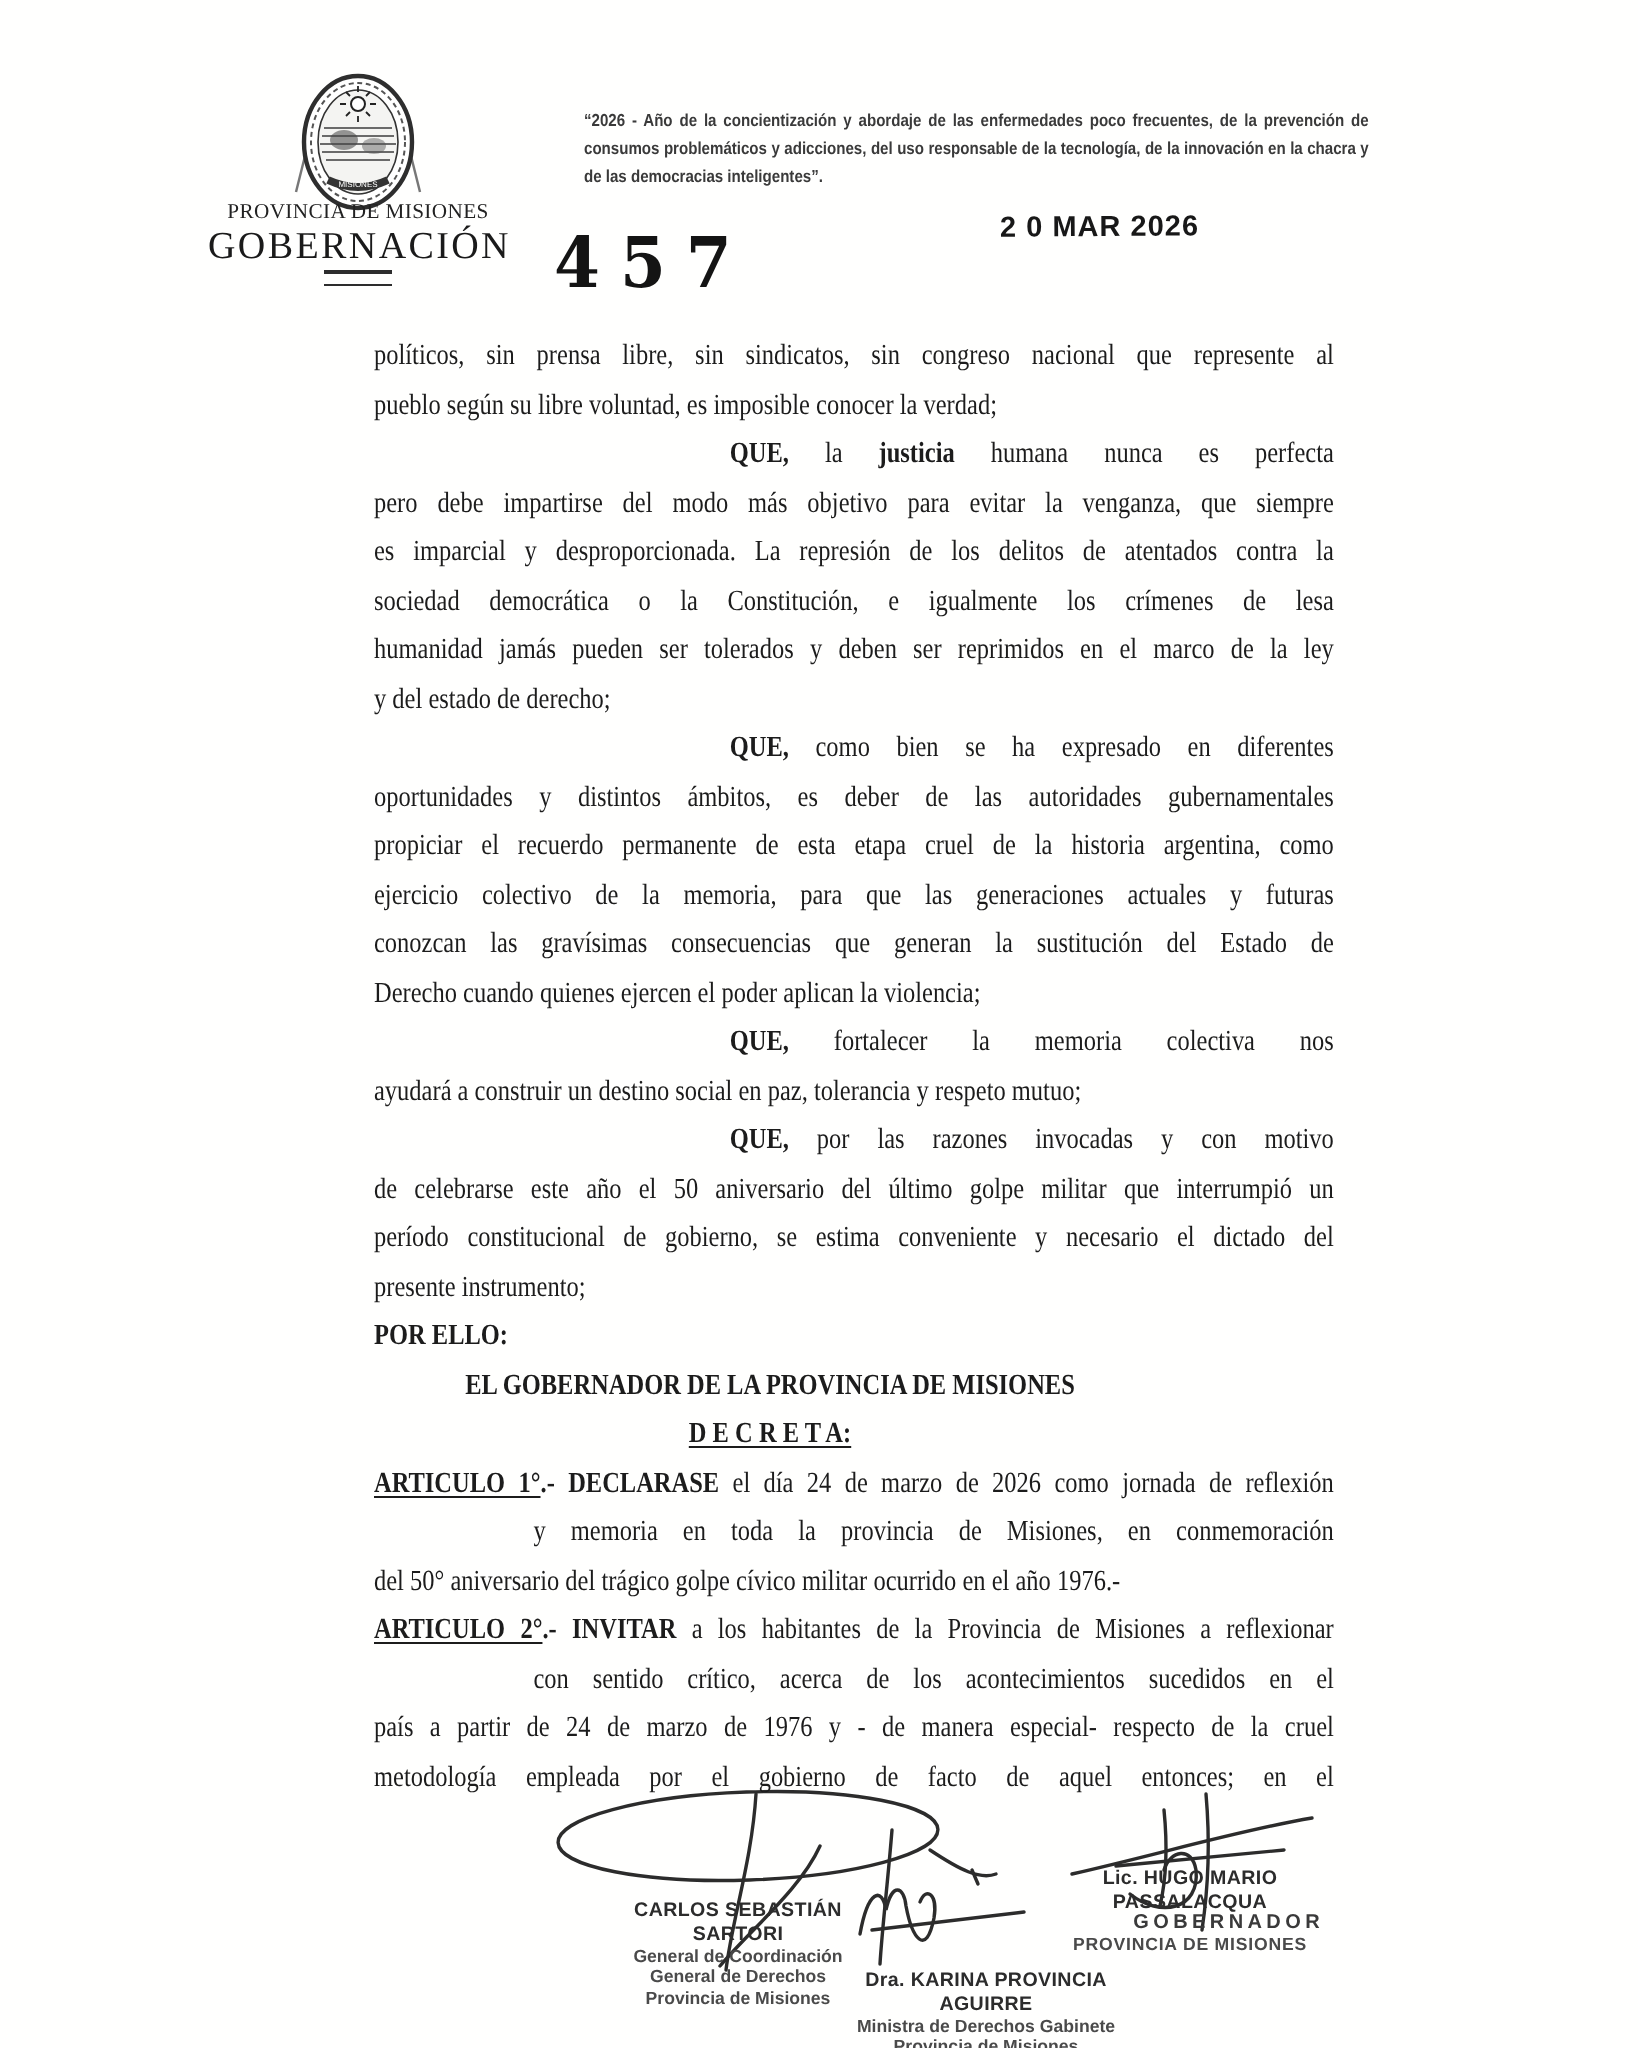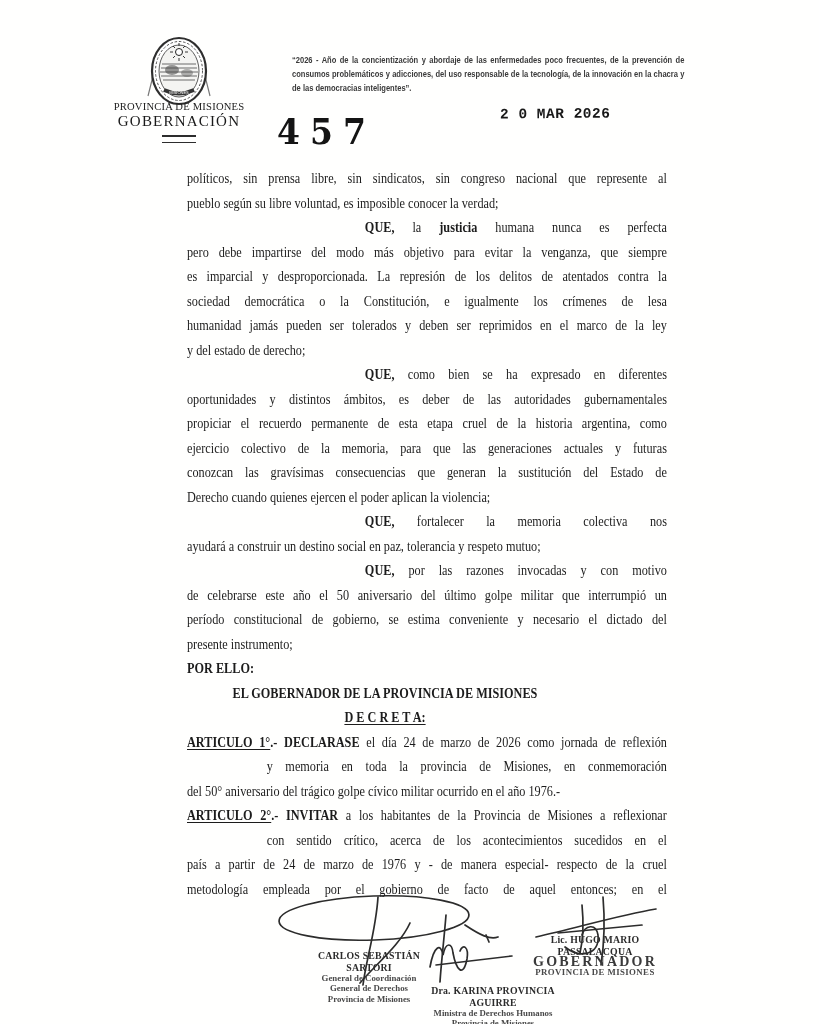--- a/index.html
+++ b/index.html
@@ -4,50 +4,50 @@
 <style>
   html,body{margin:0;padding:0;background:#ffffff;}
   .page{position:relative;width:819px;height:1024px;background:#fffffe;overflow:hidden;
         font-family:"Liberation Serif",serif;color:#1e1e1e;}
 
   
   .seal-svg{position:absolute;left:134px;top:34px;}
   .seal-cap1{position:absolute;left:104px;top:101px;width:150px;text-align:center;
              font-size:10.6px;letter-spacing:.2px;color:#222;}
   .seal-cap2{position:absolute;left:104px;top:113px;width:150px;text-align:center;
-             font-size:15px;letter-spacing:1.2px;color:#1a1a1a;}
+             font-size:19px;letter-spacing:1.2px;color:#1a1a1a;}
   .seal-line{position:absolute;left:162px;top:135px;width:34px;height:5px;
              border-top:2.5px solid #2d2d2d;border-bottom:1px solid #2d2d2d;}
   .motto{position:absolute;left:292px;top:53px;width:452px;transform:scaleX(.868);
          transform-origin:0 0;font-family:"Liberation Sans",sans-serif;font-weight:700;
          font-size:8.7px;line-height:14px;color:#3a3a3a;text-align:justify;}
   .decree-number{position:absolute;left:277px;top:112px;font-family:"DejaVu Serif",serif;
          font-weight:700;font-size:33px;letter-spacing:10px;color:#141414;transform:scaleY(1.06);}
-  .date-stamp{position:absolute;left:500px;top:106px;font-family:Liberation Mono, monospace;
+  .date-stamp{position:absolute;left:500px;top:106px;font-family:Liberation Sans, sans-serif;
          font-weight:700;font-size:14.5px;letter-spacing:.5px;color:#181818;transform:rotate(-.4deg);}
 
   
   .body-text{position:absolute;left:187px;top:166px;width:572px;transform:scaleX(.839);
          transform-origin:0 0;font-size:14.6px;line-height:24.5px;color:#1c1c1c;}
   .bl{text-align:left;text-align-last:left;}
   .bl.j{text-align:justify;text-align-last:justify;}
   .bl.c{text-align:center;text-align-last:center;padding-right:100px;}
   .bl span.b{font-weight:700;}
   .bl span.u{text-decoration:underline;text-underline-offset:2px;}
 
   
   .sig-strokes{position:absolute;left:260px;top:885px;}
-  .stamp{position:absolute;text-align:center;font-family:Liberation Serif, serif;
+  .stamp{position:absolute;text-align:center;font-family:Liberation Sans, sans-serif;
          font-weight:700;color:#3d3d3d;}
   .sname{font-size:9.8px;letter-spacing:.2px;color:#2c2c2c;line-height:11.5px;}
   .srole{font-size:8.8px;line-height:10.4px;color:#4a4a4a;}
   .s-sartori{left:294px;top:950px;width:150px;}
   .s-aguirre{left:423px;top:985px;width:140px;}
   .s-passalacqua{left:528px;top:934px;width:134px;}
-  .s-passalacqua .srole.gov{letter-spacing:2.2px;font-size:14px;color:#3a3a3a;}
+  .s-passalacqua .srole.gov{letter-spacing:2.2px;font-size:10px;color:#3a3a3a;text-align:right;}
   .s-passalacqua .srole.org{letter-spacing:.4px;}
 </style>
 </head>
 <body>
 
 <div class="page">
 
   <svg class="seal-svg" width="90" height="72" viewBox="0 0 90 72">
     <path d="M14,62 L26,14" stroke="#777" stroke-width="1.2" fill="none"></path>
     <path d="M76,62 L64,14" stroke="#777" stroke-width="1.2" fill="none"></path>
@@ -128,21 +128,21 @@
 
   <div class="stamp s-sartori">
     <div class="sname">CARLOS SEBASTIÁN SARTORI</div>
     <div class="srole">General de Coordinación</div>
     <div class="srole">General de Derechos</div>
     <div class="srole">Provincia de Misiones</div>
   </div>
 
   <div class="stamp s-aguirre">
     <div class="sname">Dra. KARINA PROVINCIA AGUIRRE</div>
-    <div class="srole">Ministra de Derechos Humanos</div>
+    <div class="srole">Ministra de Derechos Gabinete</div>
     <div class="srole">Provincia de Misiones</div>
   </div>
 
   <div class="stamp s-passalacqua">
     <div class="sname">Lic. HUGO MARIO PASSALACQUA</div>
     <div class="srole gov">GOBERNADOR</div>
     <div class="srole org">PROVINCIA DE MISIONES</div>
   </div>
 
 </div>

